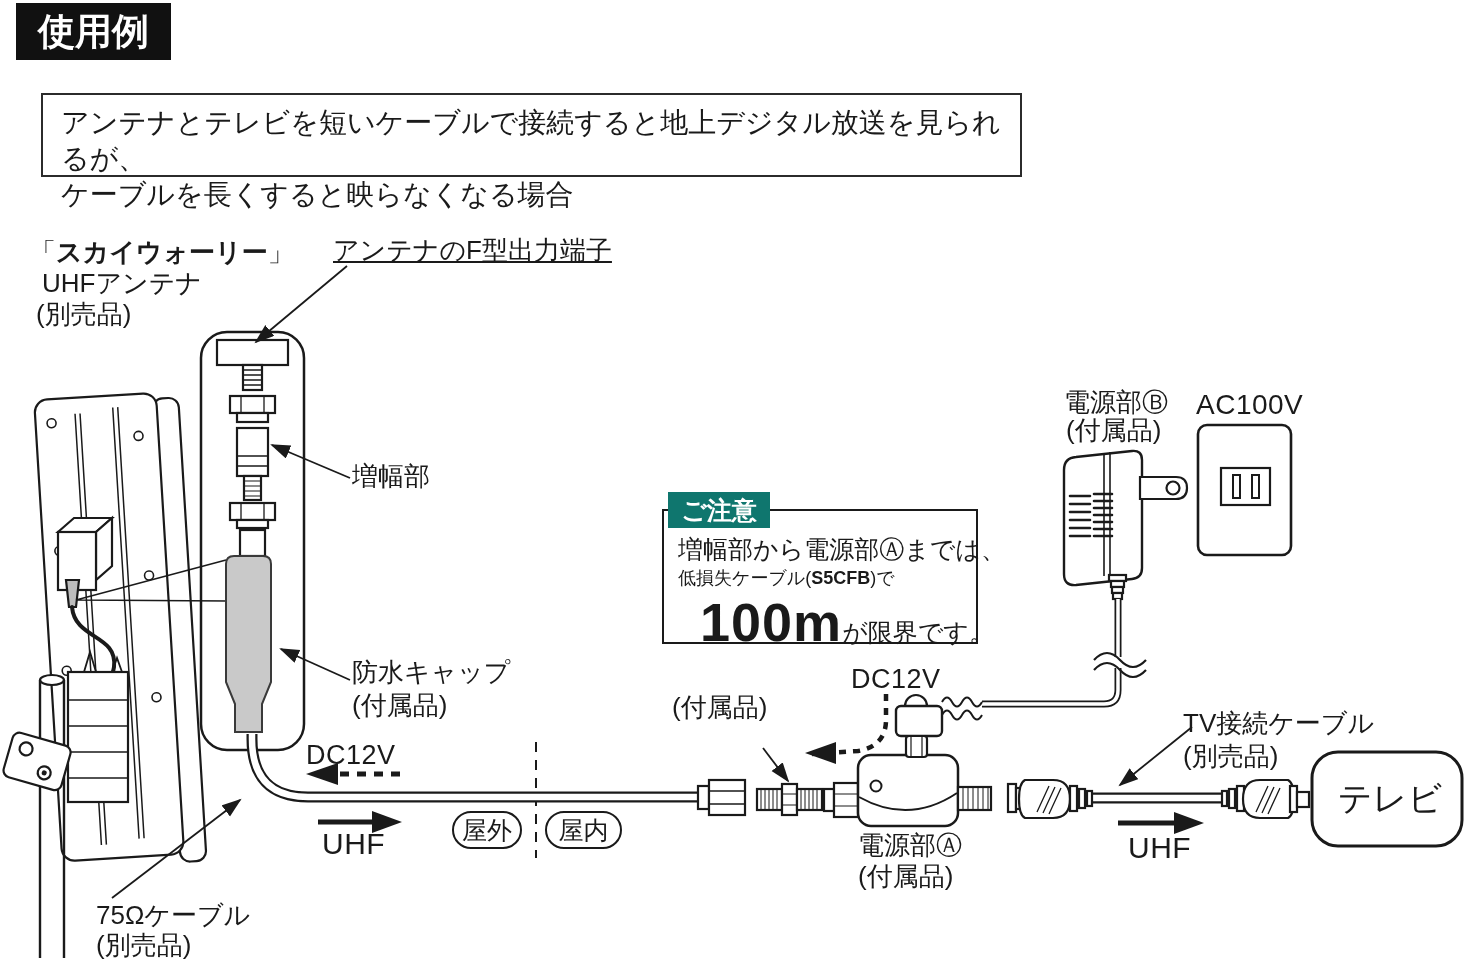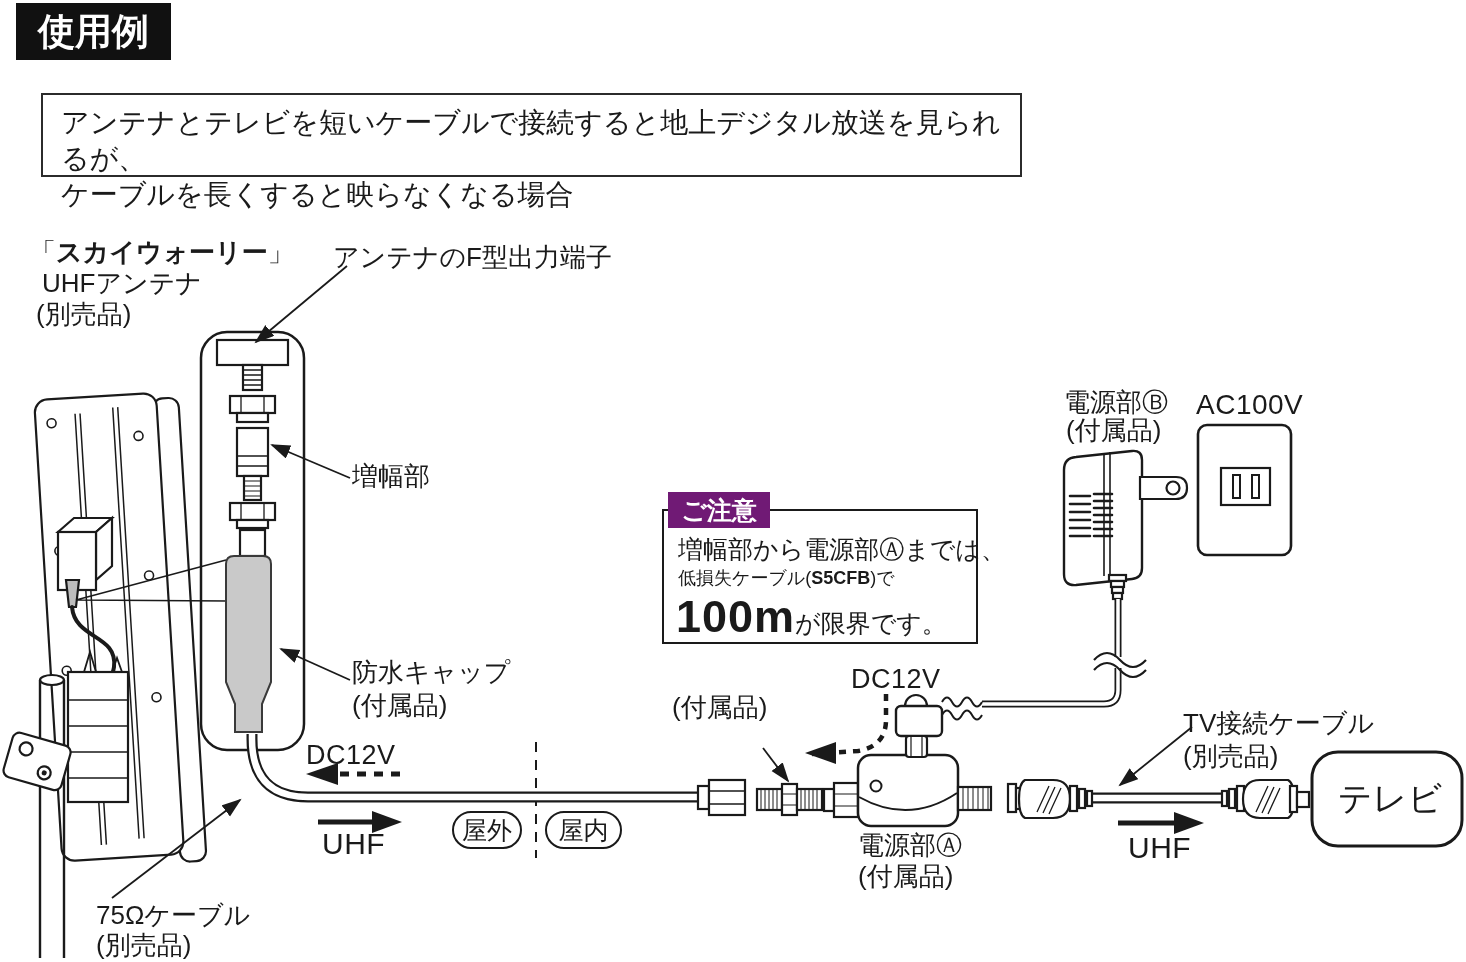--- a/index.html
+++ b/index.html
@@ -10,26 +10,26 @@
   .tech{font-size:27px;letter-spacing:0.5px;}
   .b{font-weight:bold;}
   .badge{position:absolute;left:16px;top:3px;width:155px;height:57px;background:#111;color:#fff;
          display:flex;align-items:center;justify-content:center;font-size:37px;font-weight:bold;z-index:5;}
   .descbox{position:absolute;left:28px;top:93px;width:981px;height:84px;box-sizing:border-box;
            border:2px solid #2b2b2b;background:#fff;padding:10px 18px;font-size:28px;line-height:36px;z-index:5;margin-left:13px;}
   .pill{position:absolute;box-sizing:border-box;border:2.5px solid #1a1a1a;border-radius:20px;background:#fff;
         display:flex;align-items:center;justify-content:center;font-size:25px;z-index:5;}
   .noticebox{position:absolute;left:662px;top:509px;width:316px;height:135px;box-sizing:border-box;
              border:2px solid #1a1a1a;background:#fff;z-index:4;}
-  .noticetab{position:absolute;left:668px;top:492px;width:102px;height:36px;background:#701a75;color:#fff;
+  .noticetab{position:absolute;left:668px;top:492px;width:102px;height:36px;background:#0f766e;color:#fff;
              display:flex;align-items:center;justify-content:center;font-size:25px;font-weight:bold;z-index:5;}
   .notice-l1{position:absolute;left:678px;top:533px;font-size:25px;z-index:5;white-space:nowrap;}
   .notice-l2{position:absolute;left:678px;top:566px;font-size:18px;z-index:5;white-space:nowrap;}
   .notice-l3{position:absolute;left:676px;top:591px;z-index:5;display:flex;align-items:baseline;white-space:nowrap;}
-  .notice-l3 .big{font-size:45px;font-weight:bold;letter-spacing:1px;}
+  .notice-l3 .big{font-size:54px;font-weight:bold;letter-spacing:1px;margin-left:24px;}
   .notice-l3 .rest{font-size:25px;}
   .tvlabel{position:absolute;left:1312px;top:752px;width:156px;height:94px;display:flex;
            align-items:center;justify-content:center;font-size:34px;z-index:5;}
 </style>
 </head>
 <body>
 
 <div class="stage">
 
   <svg width="1466" height="962" viewBox="0 0 1466 962">
@@ -237,21 +237,21 @@
     <div>アンテナとテレビを短いケーブルで接続すると地上デジタル放送を見られるが、</div>
     <div>ケーブルを長くすると映らなくなる場合</div>
   </div>
 
   <div class="lbl" style="left:30px;top:237px;">
     <div><span>「</span><span class="b">スカイウォーリー</span><span>」</span></div>
     <div style="padding-left:12px;">UHFアンテナ</div>
     <div style="padding-left:6px;">(別売品)</div>
   </div>
 
-  <div class="lbl" style="left:333px;top:242px;">アンテナのF型出力端子</div>
+  <div class="lbl" style="left:333px;top:235px;text-decoration:underline;">アンテナのF型出力端子</div>
 
   <div class="lbl" style="left:352px;top:461px;">増幅部</div>
 
   <div class="lbl" style="left:352px;top:656px;line-height:33px;">
     <div>防水キャップ</div>
     <div>(付属品)</div>
   </div>
 
   <div class="lbl" style="left:96px;top:900px;line-height:30px;">
     <div>75Ωケーブル</div>

